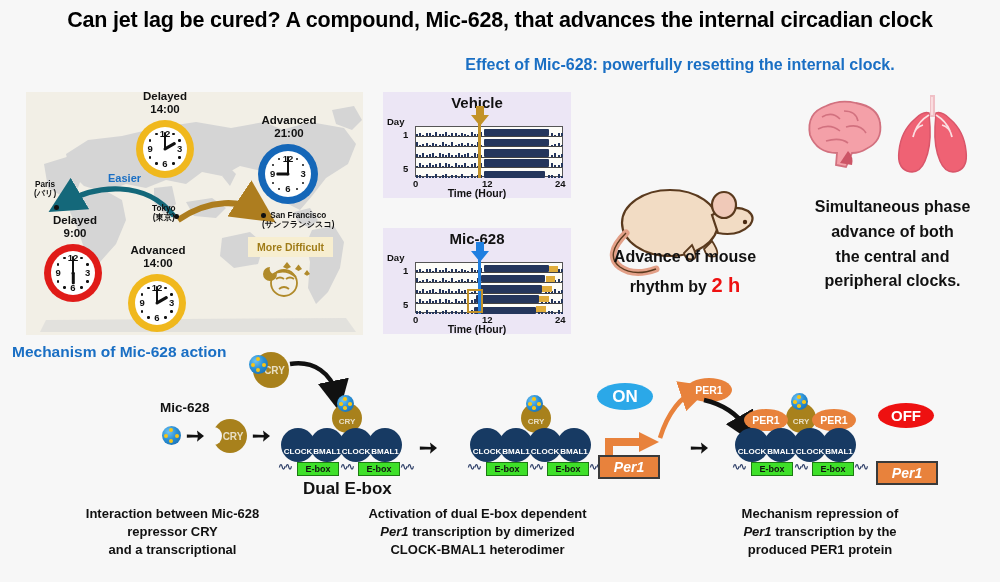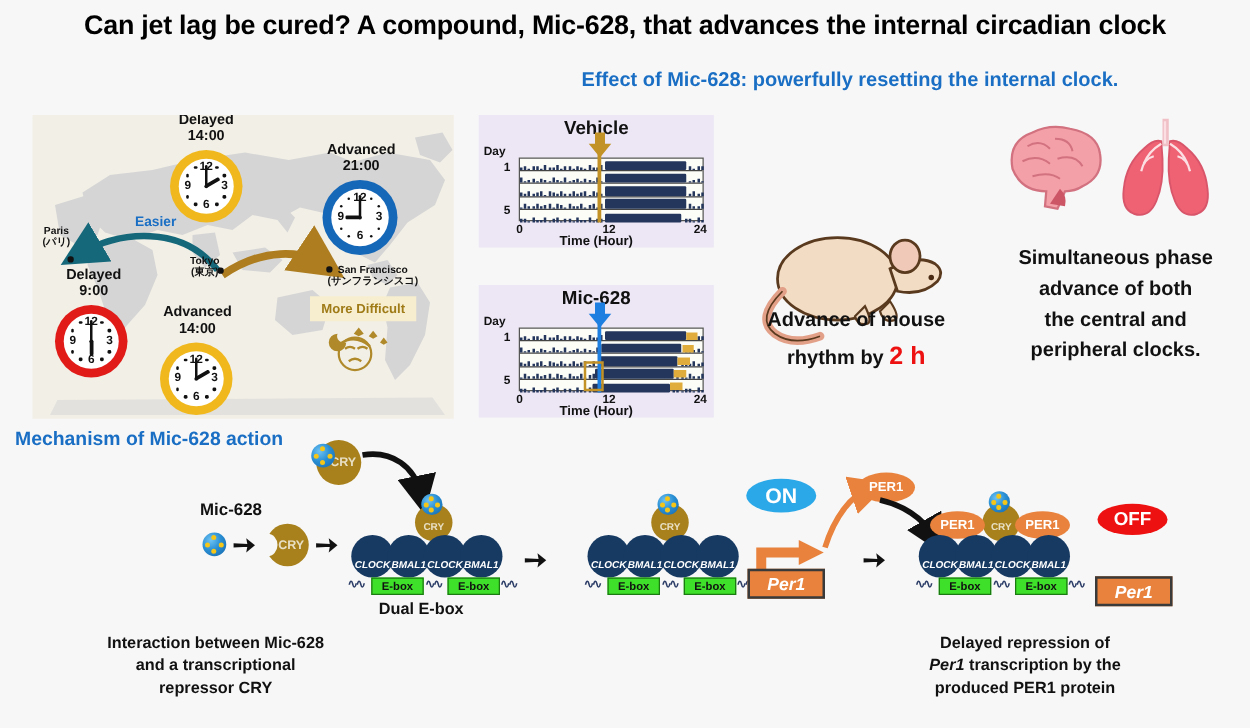--- a/index.html
+++ b/index.html
@@ -163,21 +163,21 @@
   .cry-notch {
     position: absolute; background: #f7f7f7; border-radius: 50%;
   }
 
   
   .lobe {
     position: absolute; background: #173a63; border-radius: 50%;
   }
   .lobe-text {
     position: absolute; color: #fff; font-size: 8px; font-weight: bold;
-    white-space: nowrap; text-align: center; font-style: italic;
+    white-space: nowrap; text-align: center;
   }
   .ebox {
     position: absolute; background: #3ee029;
     border: 1px solid #1c7a12;
     font-size: 9px; font-weight: bold; color: #111;
     display: flex; align-items: center; justify-content: center;
   }
   .dna {
     position: absolute; color: #2b3c66; font-size: 10px; font-weight: bold;
     letter-spacing: -2px;
@@ -821,21 +821,21 @@
     <div class="lobe" style="left:368px; top:428px; width:34px; height:34px;"></div>
     <div class="lobe-text" style="left:281px; top:447px; width:34px;">CLOCK</div>
     <div class="lobe-text" style="left:310px; top:447px; width:34px;">BMAL1</div>
     <div class="lobe-text" style="left:339px; top:447px; width:34px;">CLOCK</div>
     <div class="lobe-text" style="left:368px; top:447px; width:34px;">BMAL1</div>
     <div class="dna" style="left:278px; top:461px;">∿∿</div>
     <div class="ebox" style="left:297px; top:462px; width:42px; height:14px;">E-box</div>
     <div class="dna" style="left:340px; top:461px;">∿∿</div>
     <div class="ebox" style="left:358px; top:462px; width:42px; height:14px;">E-box</div>
     <div class="dna" style="left:400px; top:461px;">∿∿</div>
-    <div class="lbl-bold" style="left:303px; top:479px; font-size:13px;">Dual E-box</div>
+    <div class="lbl-bold" style="left:303px; top:479px; font-size:17px;">Dual E-box</div>
   </div>
 
   <div class="arrow-blk" style="left:419px; top:437px;">➙</div>
 
   <div>
     <div class="cry" style="left:521px; top:403px; width:30px; height:30px; font-size:8px;">
       <span style="margin-top:6px;">CRY</span>
     </div>
     <div class="molecule" style="left:526px; top:395px; width:17px; height:17px;">
       <div class="m-dot" style="left:6px; top:2px; width:3.5px; height:3.5px;"></div>
@@ -913,26 +913,33 @@
     <div class="dna" style="left:794px; top:461px;">∿∿</div>
     <div class="ebox" style="left:812px; top:462px; width:42px; height:14px;">E-box</div>
     <div class="dna" style="left:854px; top:461px;">∿∿</div>
 
     <div class="off-badge" style="left:878px; top:403px; width:56px; height:25px;">OFF</div>
     <div class="per1-gene" style="left:876px; top:461px; width:62px; height:24px;">Per1</div>
   </div>
 
   <div class="mech-caption" style="left:45px; top:505px; width:255px;">
     <div>Interaction between Mic-628</div>
+    <div>repressor CRY</div>
     <div>and a transcriptional</div>
-    <div>repressor CRY</div>
-  </div>
-
+  </div>
+
+  <div class="mech-caption" style="left:330px; top:505px; width:295px;">
+    <div>Activation of dual E-box dependent</div>
+    <div>
+      <i>Per1</i><span> transcription by dimerized</span>
+    </div>
+    <div>CLOCK-BMAL1 heterodimer</div>
+  </div>
 
   <div class="mech-caption" style="left:690px; top:505px; width:260px;">
-    <div>Delayed repression of</div>
+    <div>Mechanism repression of</div>
     <div>
       <i>Per1</i><span> transcription by the</span>
     </div>
     <div>produced PER1 protein</div>
   </div>
 
 </div>
 
 </body></html>

